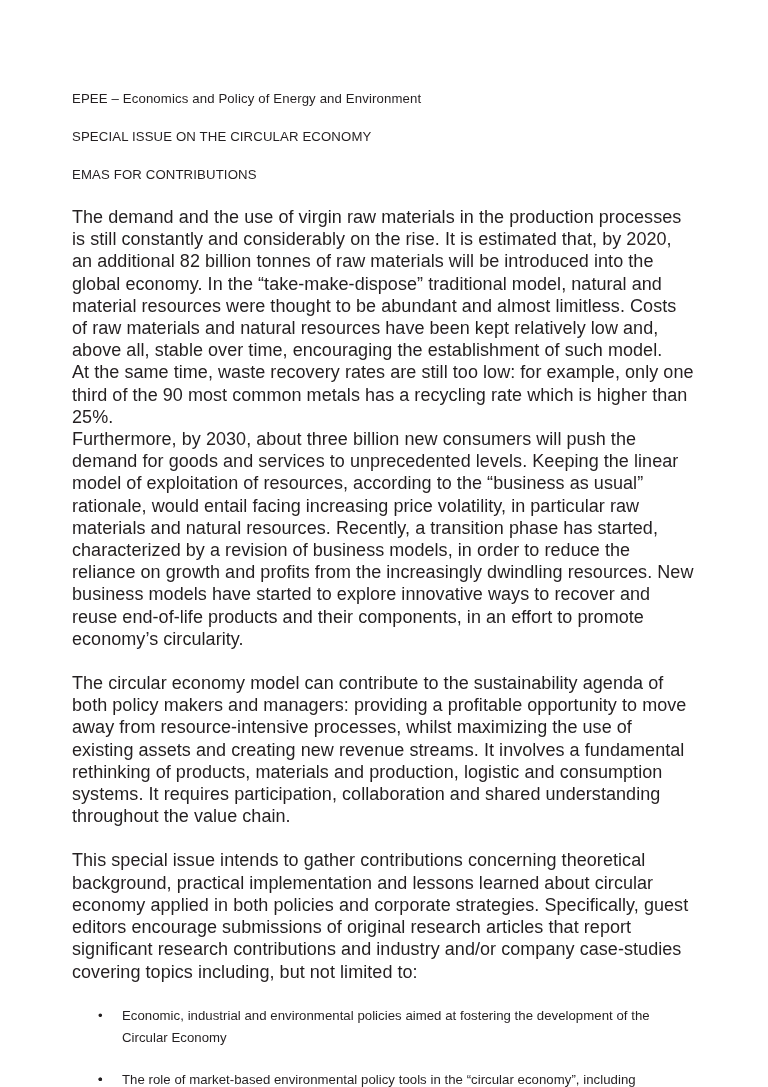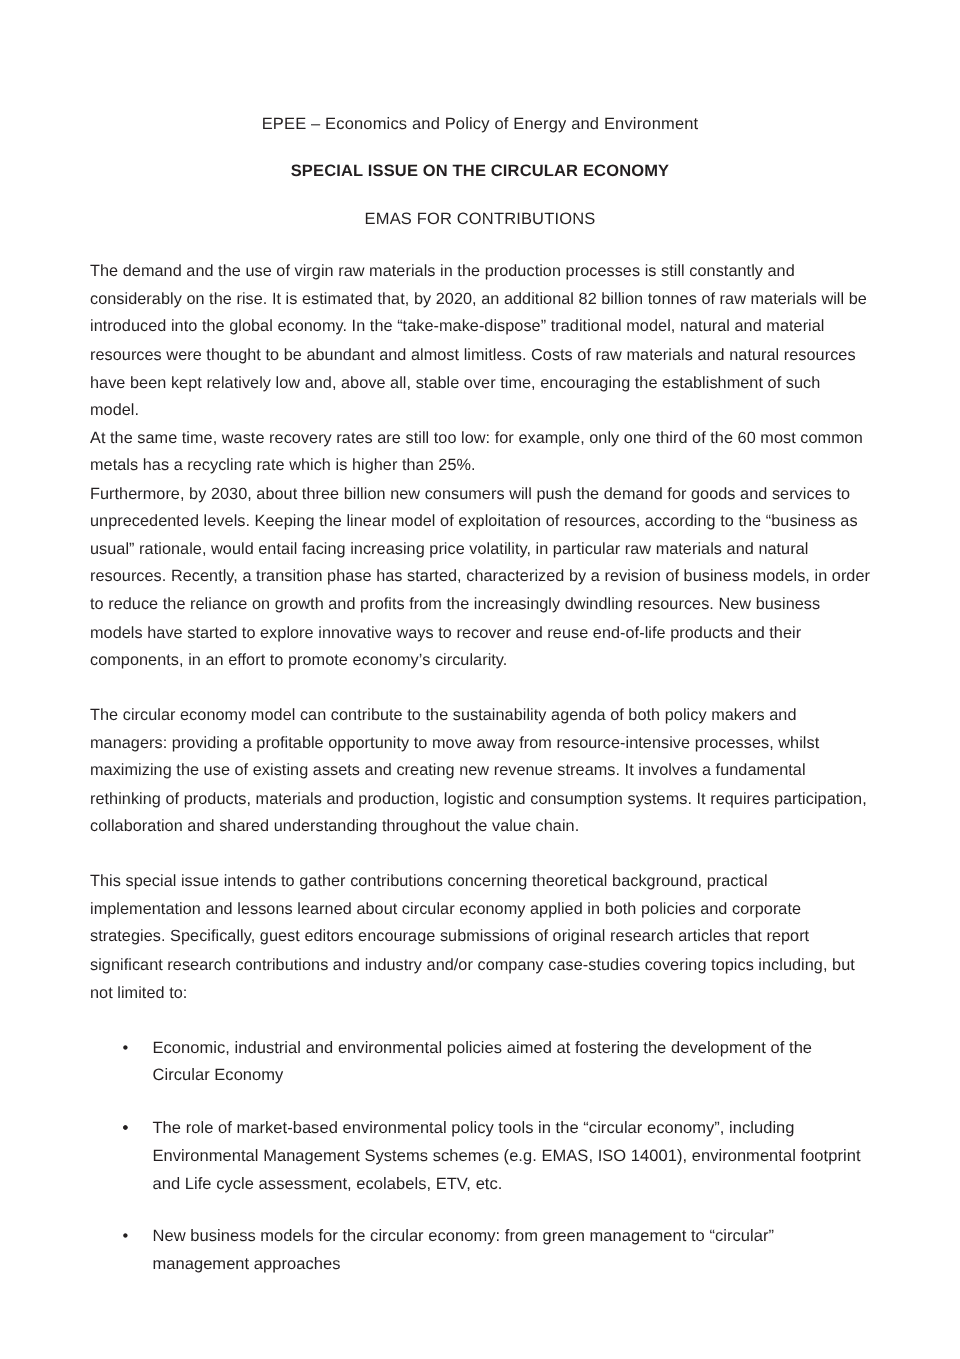--- a/index.html
+++ b/index.html
@@ -19,34 +19,34 @@
     overflow: hidden;
     box-sizing: border-box;
   }
   .content {
     position: absolute;
     left: 72px;
     top: 88px;
     width: 624px;
   }
   .hdr-line {
-    text-align: center;
+    text-align: left;
     font-size: 13.2px;
     line-height: 22px;
     letter-spacing: 0.01em;
   }
   .hdr-journal { margin: 0 0 16px 0; }
   .hdr-title {
-    font-weight: bold;
+    font-weight: normal;
     margin: 0 0 16px 0;
   }
   .hdr-call { margin: 0 0 20px 0; }
 
   .para {
-    font-size: 13px;
+    font-size: 18px;
     line-height: 22.2px;
     text-align: left;
     margin: 0;
     letter-spacing: 0.003em;
   }
   .para + .para { margin-top: 0; }
   .block-gap { height: 22px; }
 
   .bullets {
     margin: 0;
@@ -76,21 +76,21 @@
 <div class="page">
   <div class="content">
 
     <div class="hdr-line hdr-journal">EPEE – Economics and Policy of Energy and Environment</div>
 
     <div class="hdr-line hdr-title">SPECIAL ISSUE ON THE CIRCULAR ECONOMY</div>
 
     <div class="hdr-line hdr-call">EMAS FOR CONTRIBUTIONS</div>
 
     <p class="para">The demand and the use of virgin raw materials in the production processes is still constantly and considerably on the rise. It is estimated that, by 2020, an additional 82 billion tonnes of raw materials will be introduced into the global economy. In the “take-make-dispose” traditional model, natural and material resources were thought to be abundant and almost limitless. Costs of raw materials and natural resources have been kept relatively low and, above all, stable over time, encouraging the establishment of such model.</p>
-    <p class="para">At the same time, waste recovery rates are still too low: for example, only one third of the 60 most common metals has a recycling rate which is higher than 25%.</p>
+    <p class="para">At the same time, waste recovery rates are still too low: for example, only one third of the 90 most common metals has a recycling rate which is higher than 25%.</p>
     <p class="para">Furthermore, by 2030, about three billion new consumers will push the demand for goods and services to unprecedented levels. Keeping the linear model of exploitation of resources, according to the “business as usual” rationale, would entail facing increasing price volatility, in particular raw materials and natural resources. Recently, a transition phase has started, characterized by a revision of business models, in order to reduce the reliance on growth and profits from the increasingly dwindling resources. New business models have started to explore innovative ways to recover and reuse end-of-life products and their components, in an effort to promote economy’s circularity.</p>
 
     <div class="block-gap"></div>
 
     <p class="para">The circular economy model can contribute to the sustainability agenda of both policy makers and managers: providing a profitable opportunity to move away from resource-intensive processes, whilst maximizing the use of existing assets and creating new revenue streams. It involves a fundamental rethinking of products, materials and production, logistic and consumption systems. It requires participation, collaboration and shared understanding throughout the value chain.</p>
 
     <div class="block-gap"></div>
 
     <p class="para">This special issue intends to gather contributions concerning theoretical background, practical implementation and lessons learned about circular economy applied in both policies and corporate strategies. Specifically, guest editors encourage submissions of original research articles that report significant research contributions and industry and/or company case-studies covering topics including, but not limited to:</p>
 

